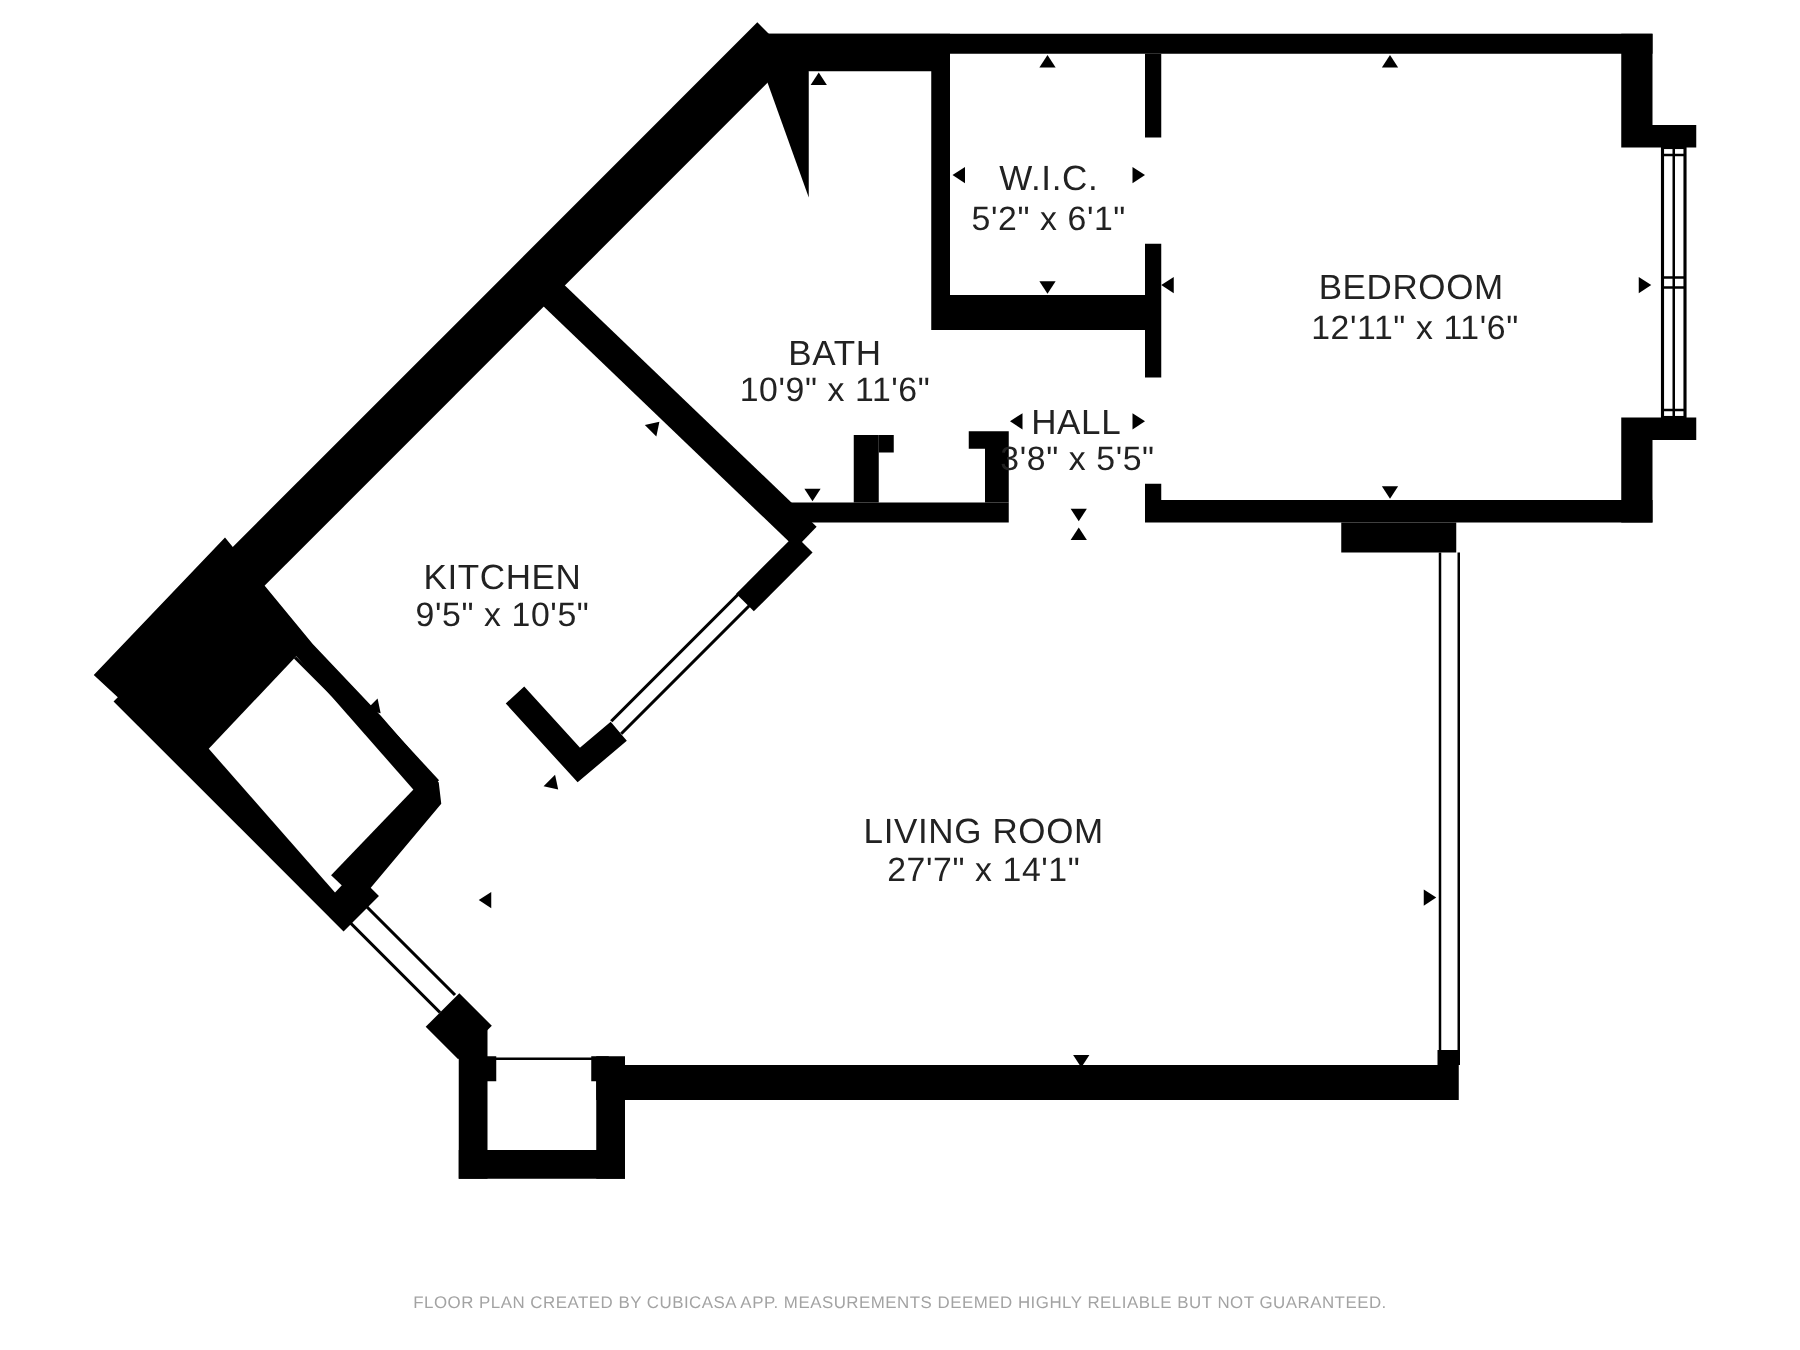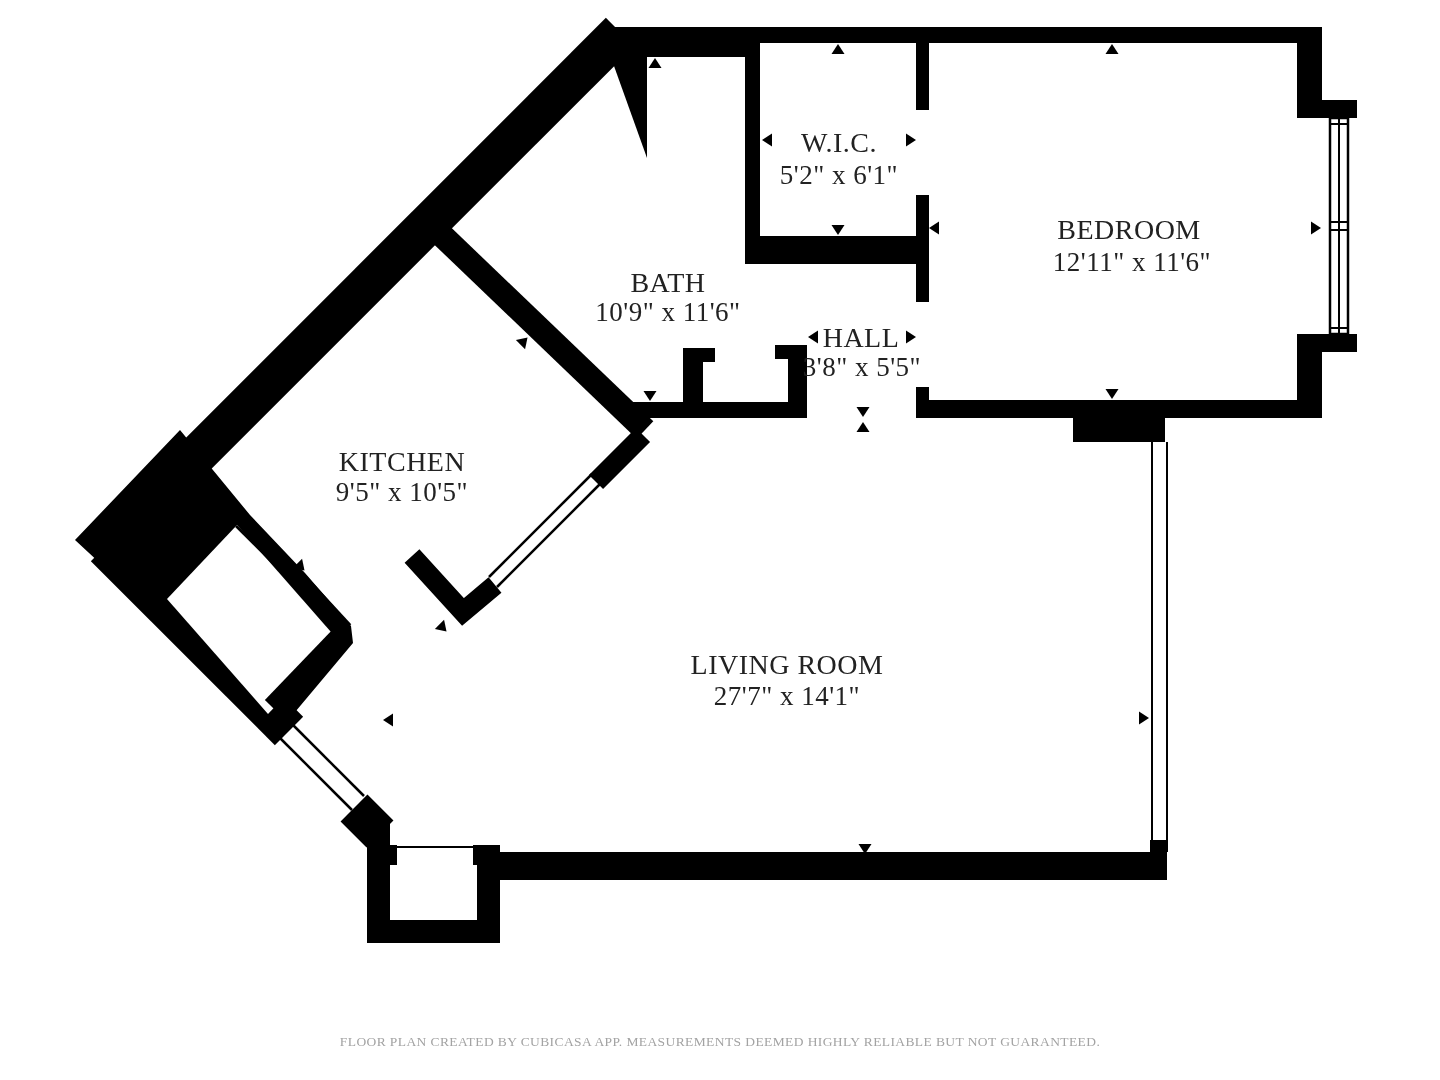--- a/index.html
+++ b/index.html
@@ -1,17 +1,17 @@
 <!DOCTYPE html>
 <html><head>
 <meta charset="utf-8">
 <style>
   html,body{margin:0;padding:0;background:#ffffff;}
   .stage{position:relative;width:1440px;height:1080px;background:#ffffff;overflow:hidden;
-         font-family:Liberation Serif, serif;}
+         font-family:Liberation Sans, sans-serif;}
   svg{position:absolute;left:0;top:0;}
   .room-name{font-size:28px;fill:#222;letter-spacing:0.5px;}
   .room-dims{font-size:27px;fill:#222;letter-spacing:0.5px;}
   .footer-text{font-size:13.5px;fill:#a3a3a3;letter-spacing:0.4px;}
   text{text-anchor:middle;}
 </style>
 </head>
 <body>
 
 <div class="stage">

